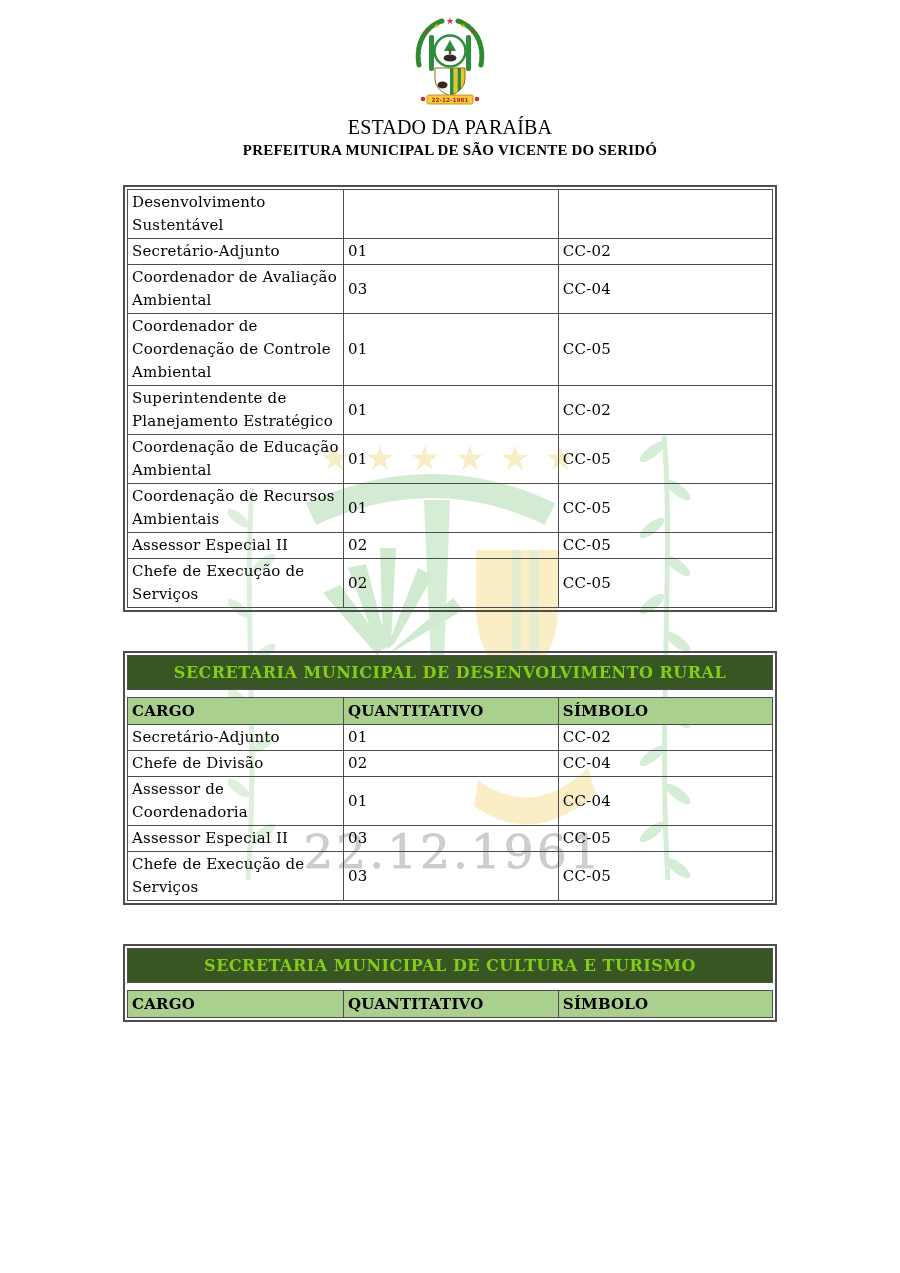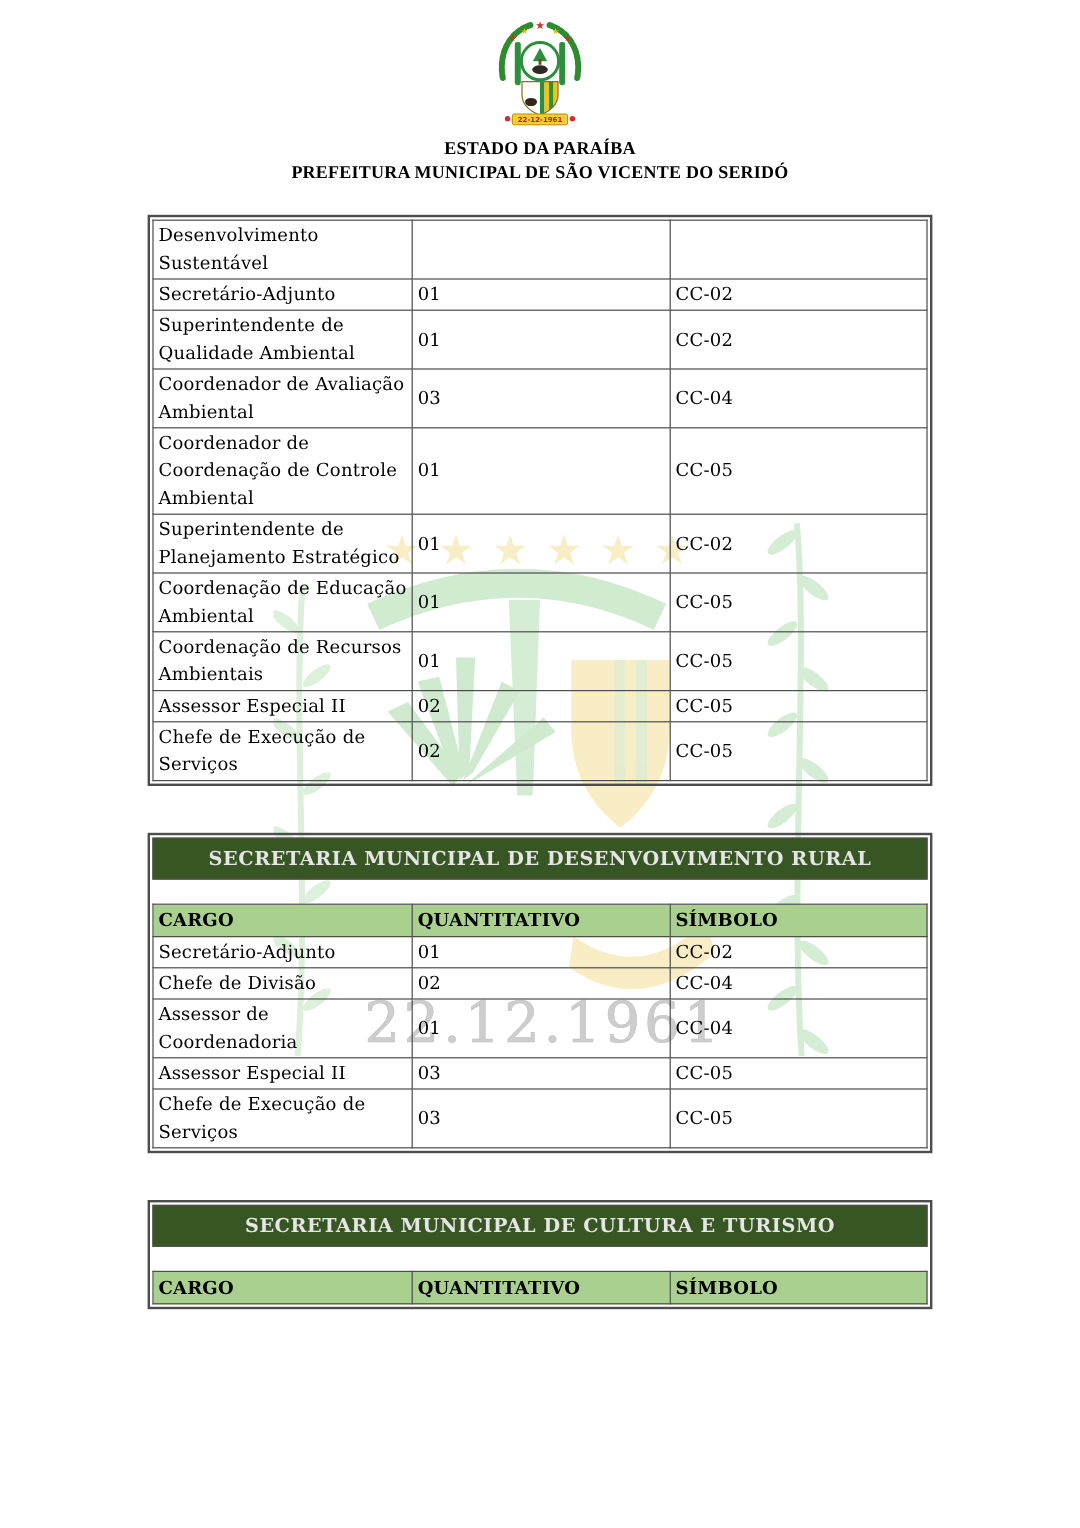--- a/index.html
+++ b/index.html
@@ -5,29 +5,29 @@
   html,body{margin:0;padding:0;}
   body{
     width:900px;height:1273px;background:#ffffff;color:#000;
     font-family:"DejaVu Serif","Liberation Serif",serif;
     position:relative;overflow:hidden;
   }
   .watermark{position:absolute;left:228px;top:428px;width:470px;height:462px;z-index:0;pointer-events:none;}
   .content{position:relative;z-index:1;}
   .doc-header{text-align:center;padding-top:13px;}
   .emblem{display:block;margin:0 auto;}
-  .h-state{font-family:"Liberation Serif",serif;font-weight:bold;font-size:15px;margin-top:9px;letter-spacing:0.2px;}
+  .h-state{font-family:"Liberation Serif",serif;font-weight:normal;font-size:20px;margin-top:9px;letter-spacing:0.2px;}
   .h-muni{font-family:"Liberation Serif",serif;font-weight:bold;font-size:15px;margin-top:3px;letter-spacing:0.2px;}
   .tbl-wrap{width:646px;margin:0 auto;border:2px solid #4d4d4d;padding:2px;}
   .mt1{margin-top:26px;}
   .mt2{margin-top:39px;}
   .title-bar{
-    background:#375623;color:#e5e5e5;font-weight:bold;text-align:center;
+    background:#375623;color:#84cc16;font-weight:bold;text-align:center;
     font-size:16px;line-height:33px;height:33px;letter-spacing:0.5px;
-    border:1px solid #4d4d4d;margin-bottom:20px;
+    border:1px solid #4d4d4d;margin-bottom:7px;
   }
   table.doc{width:100%;border-collapse:collapse;table-layout:fixed;}
   table.doc td{
     border:1.5px solid #4d4d4d;text-align:left;font-size:15px;line-height:23px;
     padding:1px 4px;vertical-align:middle;letter-spacing:0.2px;background:transparent;
   }
   tr.cols td{background:#a9d08e;font-weight:bold;font-size:15px;height:26px;line-height:26px;padding:0 4px;}
   col.c1{width:33.5%;}col.c2{width:33.3%;}col.c3{width:33.2%;}
 </style>
 </head>
@@ -138,25 +138,20 @@
         <td>Desenvolvimento Sustentável</td>
         <td></td>
         <td></td>
       </tr>
       <tr>
         <td>Secretário-Adjunto</td>
         <td>01</td>
         <td>CC-02</td>
       </tr>
       <tr>
-        <td>Superintendente de Qualidade Ambiental</td>
-        <td>01</td>
-        <td>CC-02</td>
-      </tr>
-      <tr>
         <td>Coordenador de Avaliação Ambiental</td>
         <td>03</td>
         <td>CC-04</td>
       </tr>
       <tr>
         <td>Coordenador de Coordenação de Controle Ambiental</td>
         <td>01</td>
         <td>CC-05</td>
       </tr>
       <tr>

